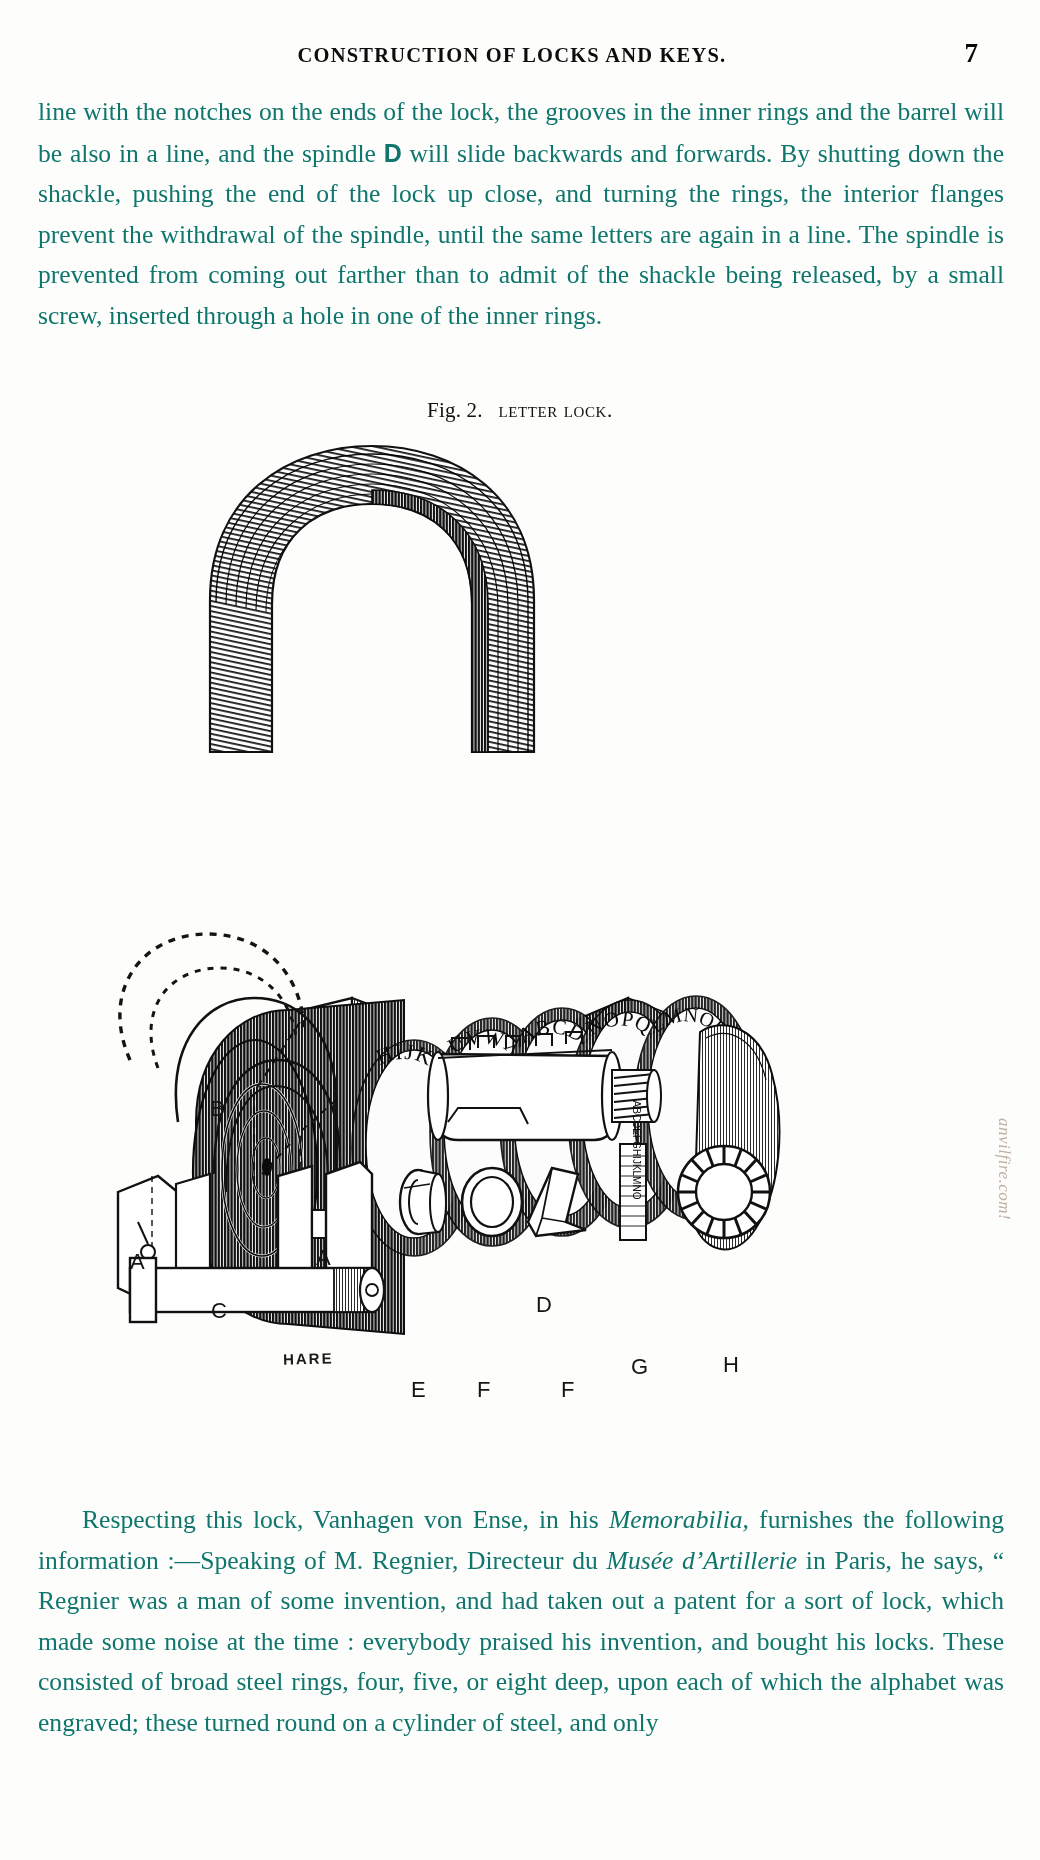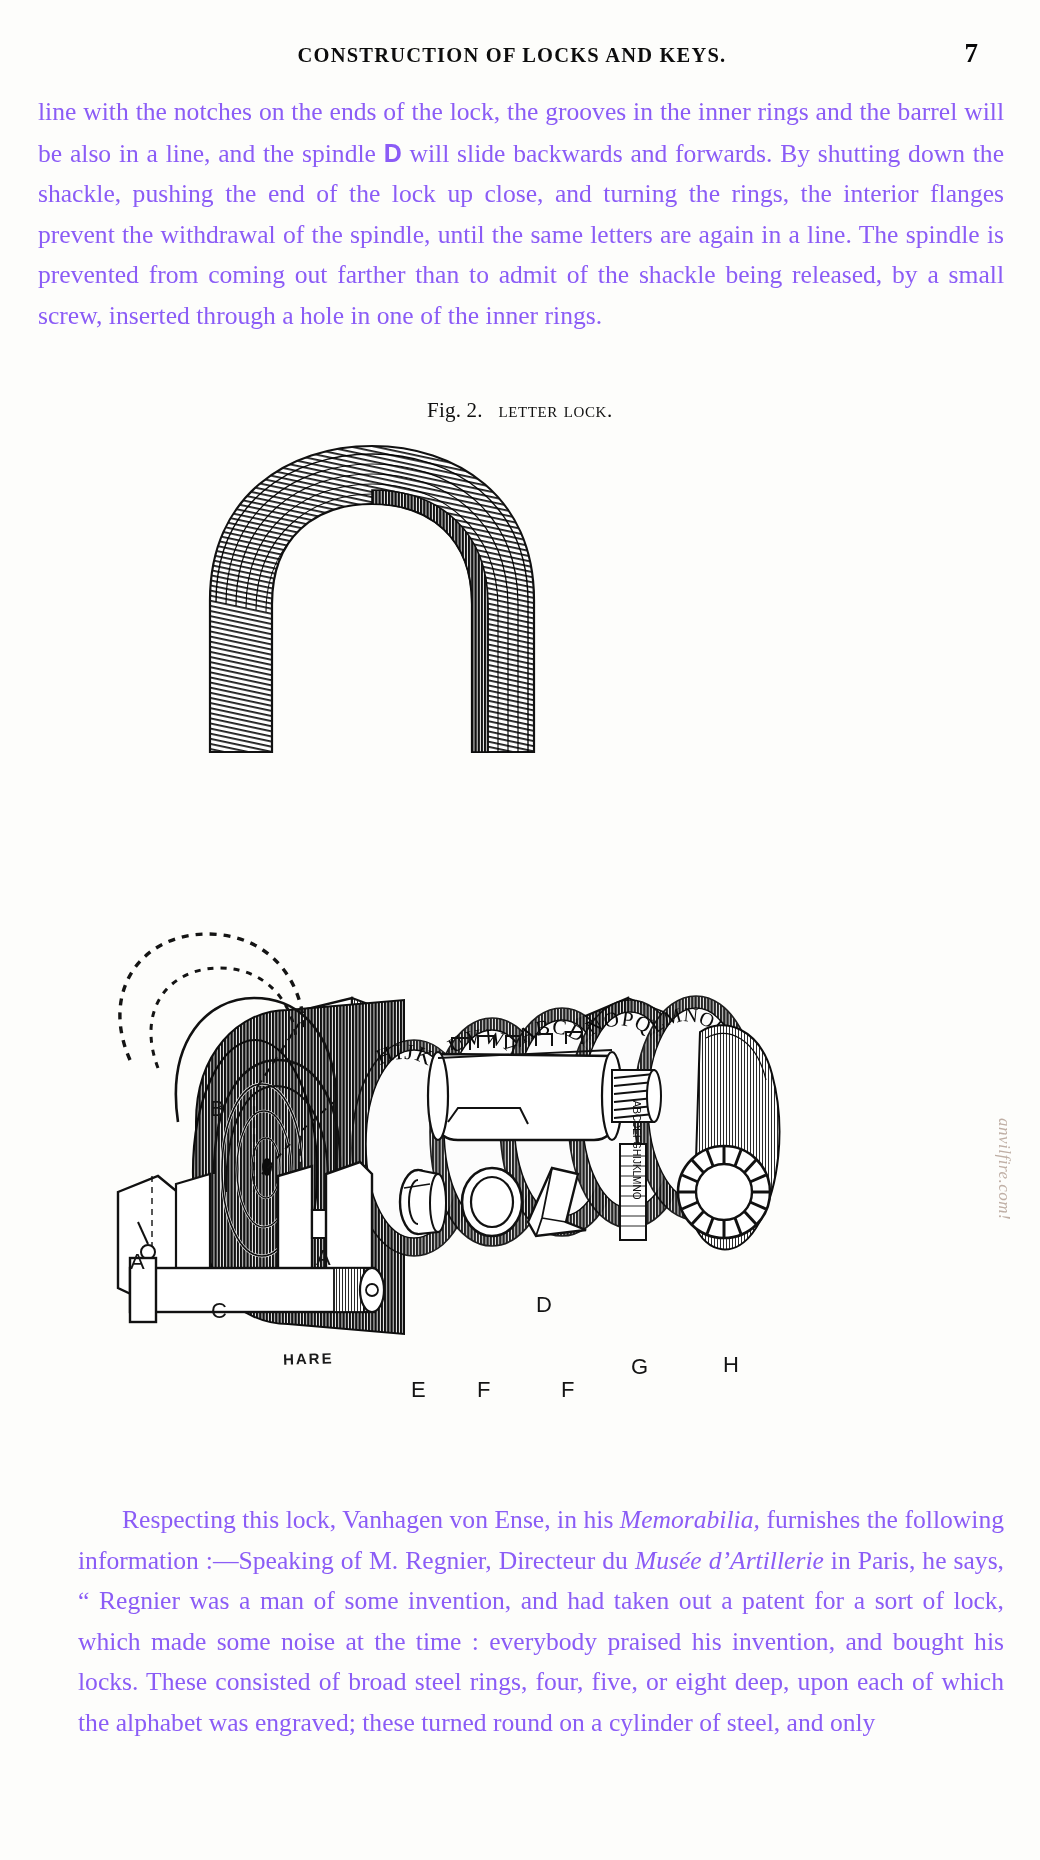--- a/index.html
+++ b/index.html
@@ -52,26 +52,26 @@
   }
 
   
   .textblock {
     position: absolute;
     left: 38px;
     width: 966px;
     font-size: 25.6px;
     line-height: 40.5px;
     text-align: justify;
-    color: #8b5cf6;
+    color: #0f766e;
   }
   .textblock p { margin: 0; }
   .para-top { top: 92px; }
   .para-bottom { top: 1500px; }
-  .para-bottom p { text-indent: 44px; margin-left: 40px; }
+  .para-bottom p { text-indent: 44px; }
   .sc-d {
     font-family: "Liberation Sans", sans-serif;
     font-weight: 700;
     font-size: 25px;
   }
   em.book { font-style: italic; }
 
   
   .fig-caption {
     position: absolute;

